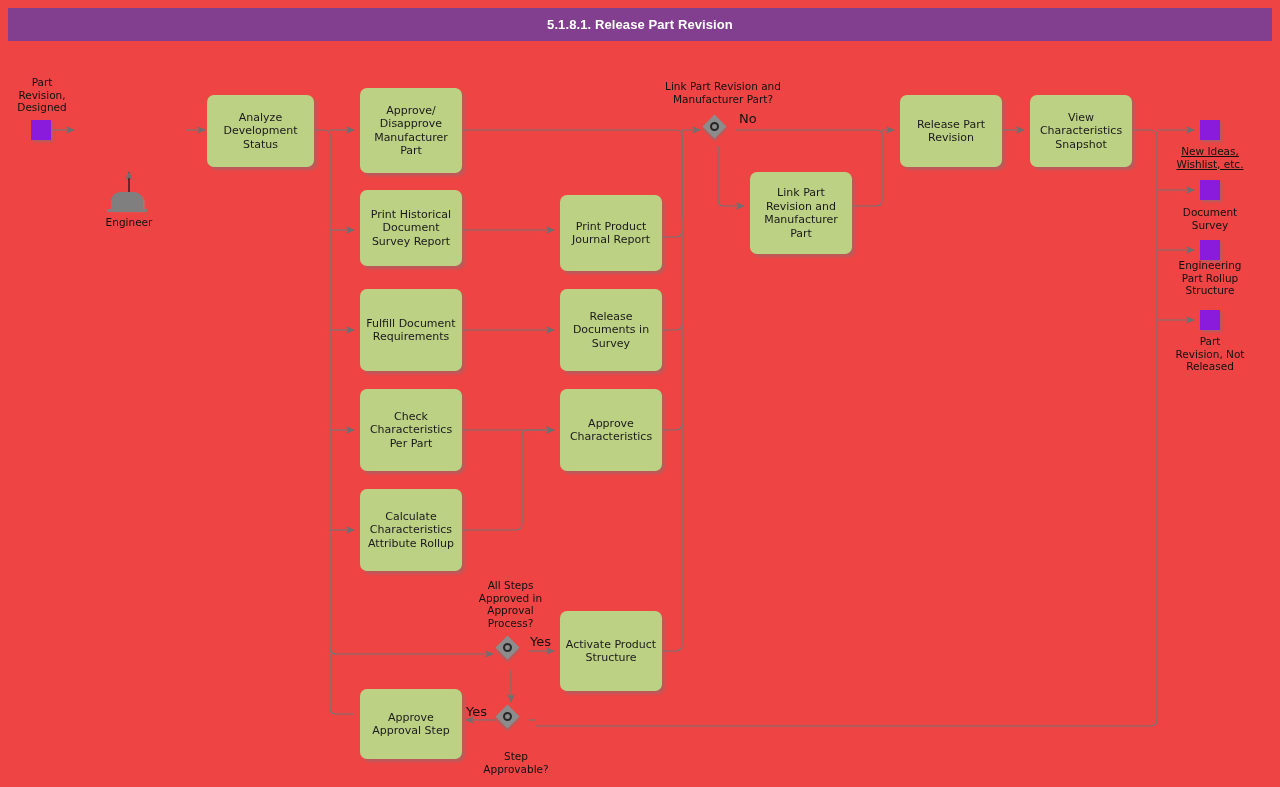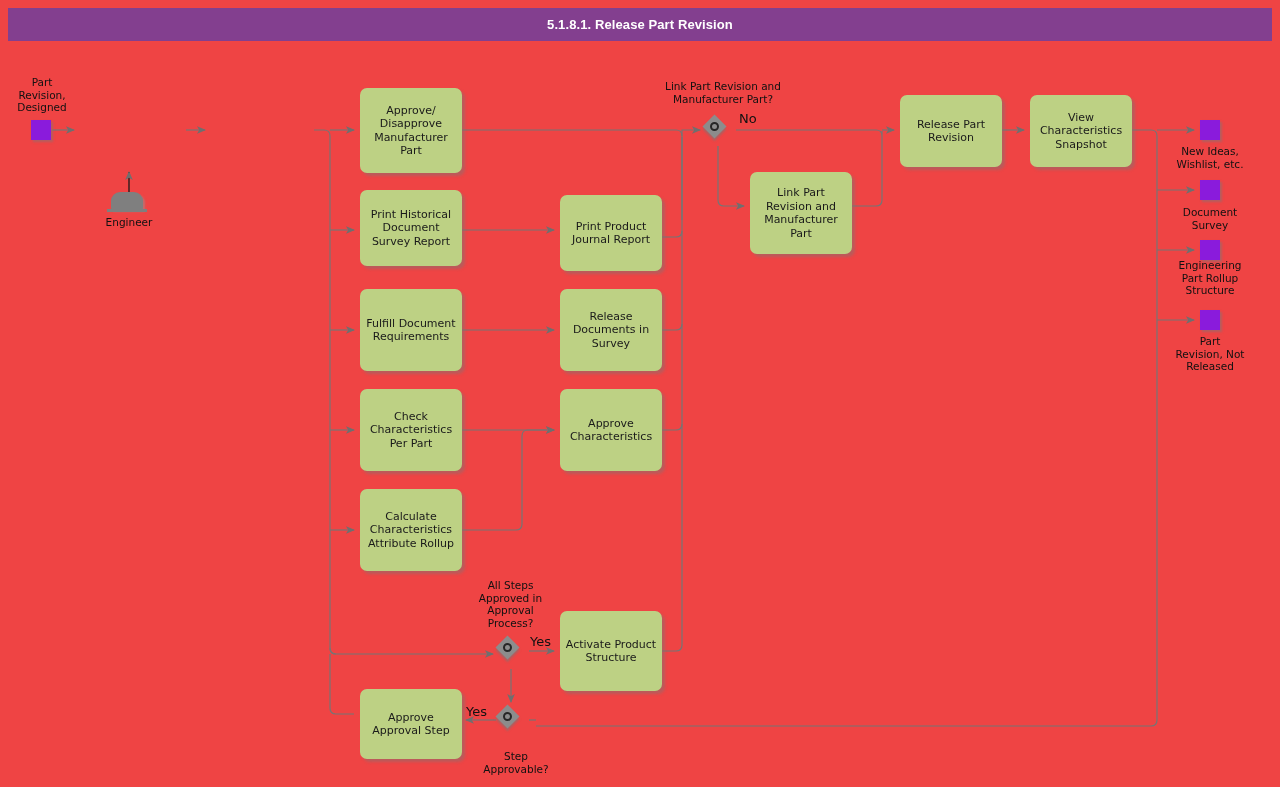--- a/index.html
+++ b/index.html
@@ -238,20 +238,25 @@
 Designed</div>
   <div class="event" style="left:31px; top:120px;"></div>
 
   <div class="actor" style="left:107px; top:190px;">
     <div class="dome"></div>
     <div class="base"></div>
   </div>
   <div class="caption" style="left:89px; top:216px; width:80px;">Engineer</div>
 
 
+  <div class="task" style="left:207px; top:95px;  width:107px; height:72px;">
+    <span class="task-label">Analyze
+Development
+Status</span>
+  </div>
 
   <div class="task" style="left:360px; top:88px;  width:102px; height:85px;">
     <span class="task-label">Approve/
 Disapprove
 Manufacturer
 Part</span>
   </div>
 
   <div class="task" style="left:360px; top:190px; width:102px; height:76px;text-align:center;">
     <span class="task-label">Print Historical
@@ -340,21 +345,21 @@
 
   <div class="gateway" style="left:496px; top:705px;">
     <div class="diamond"></div>
     <div class="ring"></div>
   </div>
   <div class="edge-label" style="left:466px; top:706px;">Yes</div>
   <div class="caption" style="left:466px; top:750px; width:100px;">Step
 Approvable?</div>
 
   <div class="event" style="left:1200px; top:120px;"></div>
-  <div class="caption" style="left:1158px; top:145px; width:104px;">New Ideas,
+  <div class="caption" style="left:1158px; top:145px; width:104px;text-decoration:underline;">New Ideas,
 Wishlist, etc.</div>
 
   <div class="event" style="left:1200px; top:180px;"></div>
   <div class="caption" style="left:1158px; top:206px; width:104px;">Document
 Survey</div>
 
   <div class="event" style="left:1200px; top:240px;"></div>
   <div class="caption" style="left:1158px; top:259px; width:104px;">Engineering
 Part Rollup
 Structure</div>

